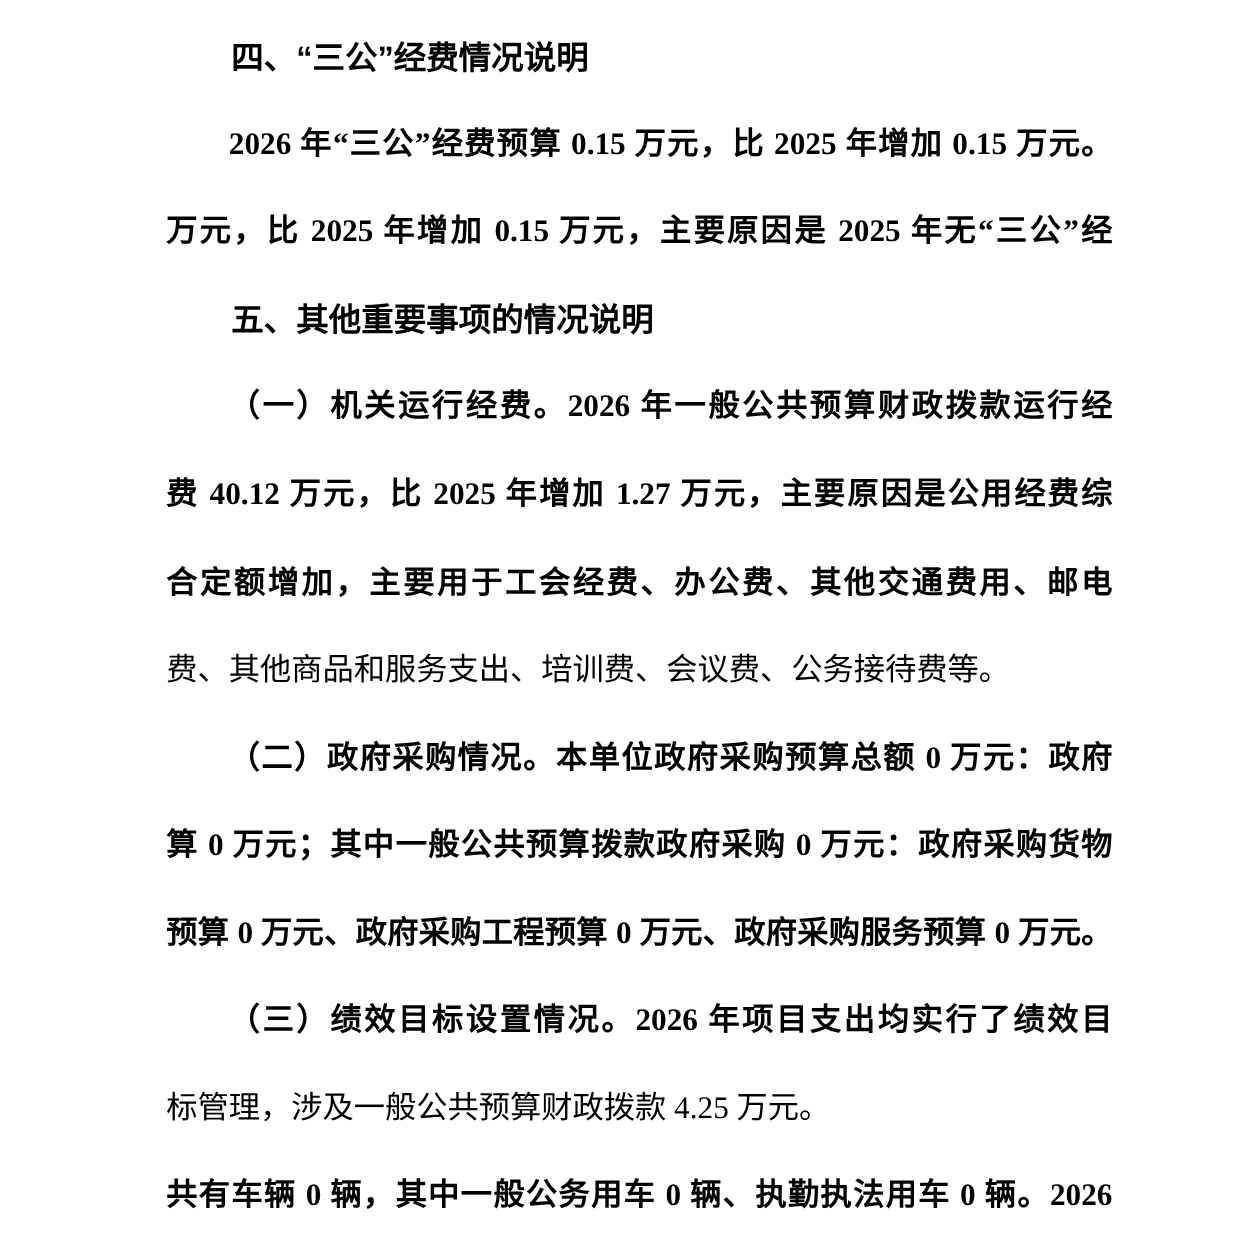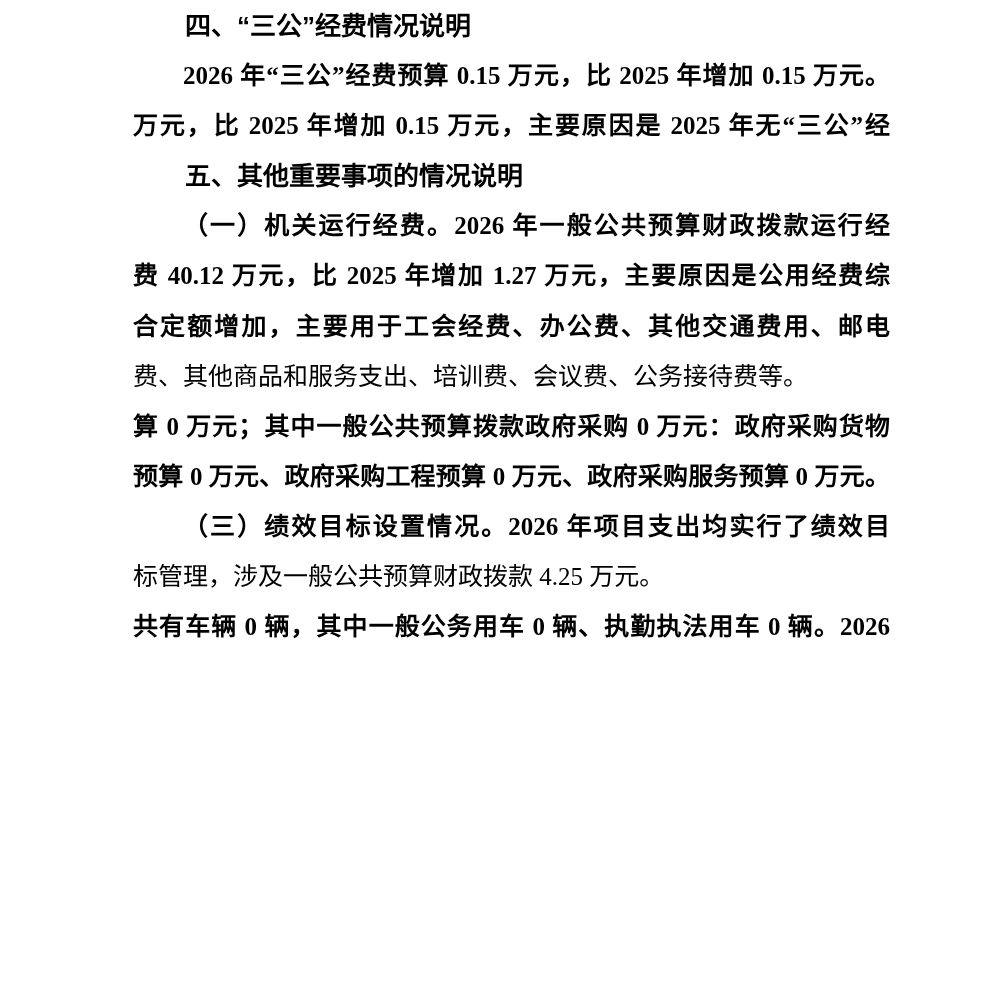--- a/index.html
+++ b/index.html
@@ -20,20 +20,21 @@
     width: 757px;
     font-size: 25px;
     line-height: 50.1px;
     color: #000000;
     letter-spacing: 0;
   }
   .line {
     height: 50.1px;
     white-space: nowrap;
     overflow: visible;
+    margin-top: 20px;
   }
   
   .j {
     text-align: justify;
     text-align-last: justify;
     text-justify: inter-character;
     font-weight: bold;
   }
   
   .indent { text-indent: 2em; }
@@ -56,20 +57,21 @@
     <div class="line j indent">2026 年“三公”经费预算 0.15 万元，比 2025 年增加 0.15 万元。</div>
     <div class="line j">万元，比 2025 年增加 0.15 万元，主要原因是 2025 年无“三公”经</div>
 
     <div class="line heading indent">五、其他重要事项的情况说明</div>
 
     <div class="line j indent">（一）机关运行经费。2026 年一般公共预算财政拨款运行经</div>
     <div class="line j">费 40.12 万元，比 2025 年增加 1.27 万元，主要原因是公用经费综</div>
     <div class="line j">合定额增加，主要用于工会经费、办公费、其他交通费用、邮电</div>
     <div class="line">费、其他商品和服务支出、培训费、会议费、公务接待费等。</div>
 
+    <div class="line j indent">（二）政府采购情况。本单位政府采购预算总额 0 万元：政府</div>
     <div class="line j">算 0 万元；其中一般公共预算拨款政府采购 0 万元：政府采购货物</div>
     <div class="line j">预算 0 万元、政府采购工程预算 0 万元、政府采购服务预算 0 万元。</div>
 
     <div class="line j indent">（三）绩效目标设置情况。2026 年项目支出均实行了绩效目</div>
     <div class="line">标管理，涉及一般公共预算财政拨款 4.25 万元。</div>
 
     <div class="line j">共有车辆 0 辆，其中一般公务用车 0 辆、执勤执法用车 0 辆。2026</div>
 
   </div>
 </div>

